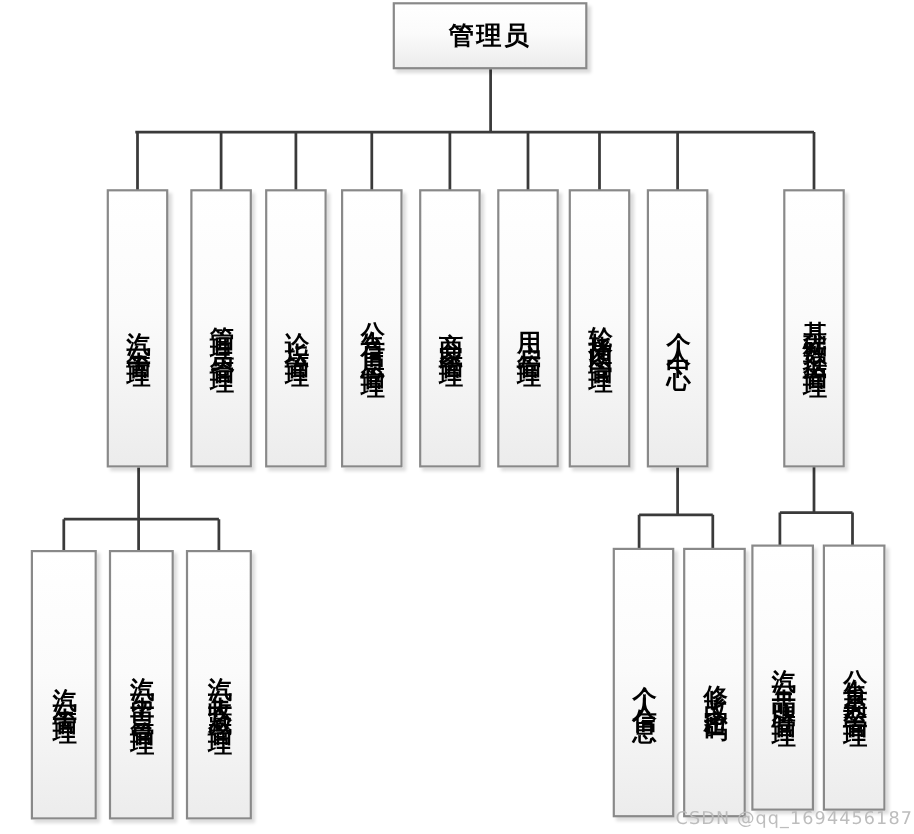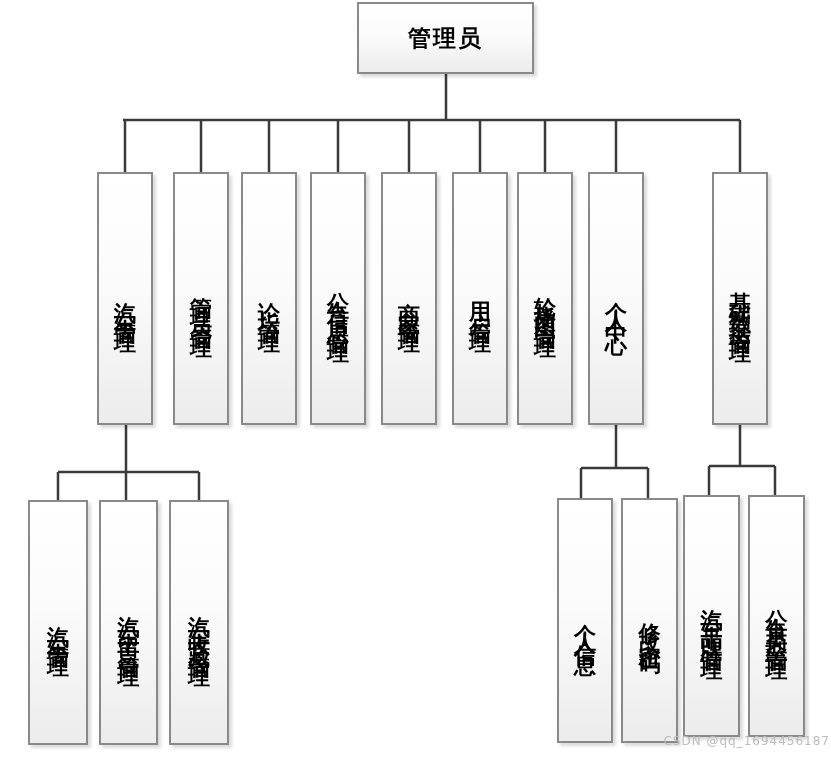--- a/index.html
+++ b/index.html
@@ -49,21 +49,21 @@
     line-height: 1;
     margin-bottom: -10px; 
     white-space: nowrap;
   }
 
   .watermark {
     position: absolute;
     z-index: 3;
     right: 1px;
     top: 734px;
-    font-size: 12px;
+    font-size: 16px;
     letter-spacing: 1px;
     color: rgba(185,185,185,0.95);
     white-space: nowrap;
   }
 </style>
 </head>
 <body>
 
 <div class="canvas">
 
@@ -73,21 +73,21 @@
              M125 120 V173 M201 120 V173 M269 120 V173 M338 120 V173 M409 120 V173
              M480 120 V173 M545 120 V173 M616 120 V173 M740 120 V173" stroke="#3a3a3a" stroke-width="2.5" fill="none"></path>
 
     <path d="M126 425 V501 M58 472 H199 M58 472 V501 M199 472 V501" stroke="#3a3a3a" stroke-width="2.5" fill="none"></path>
 
     <path d="M616 425 V468 M581 468 H648 M581 468 V499 M648 468 V499" stroke="#3a3a3a" stroke-width="2.5" fill="none"></path>
 
     <path d="M740 424 V466 M709 466 H775 M709 466 V496 M775 466 V496" stroke="#3a3a3a" stroke-width="2.5" fill="none"></path>
   </svg>
 
-  <div class="node hnode" style="left:357px; top:2px; width:177px; height:72px;">
+  <div class="node hnode" style="left:357px; top:2px; width:177px; height:61px;">
     <span class="label">管理员</span>
   </div>
 
   <div class="node vnode" style="left:97px; top:172px; width:56px; height:253px;">
     <span class="label">汽车管理</span>
   </div>
   <div class="node vnode" style="left:173px; top:172px; width:56px; height:253px;">
     <span class="label">管理员管理</span>
   </div>
   <div class="node vnode" style="left:241px; top:172px; width:56px; height:253px;">

